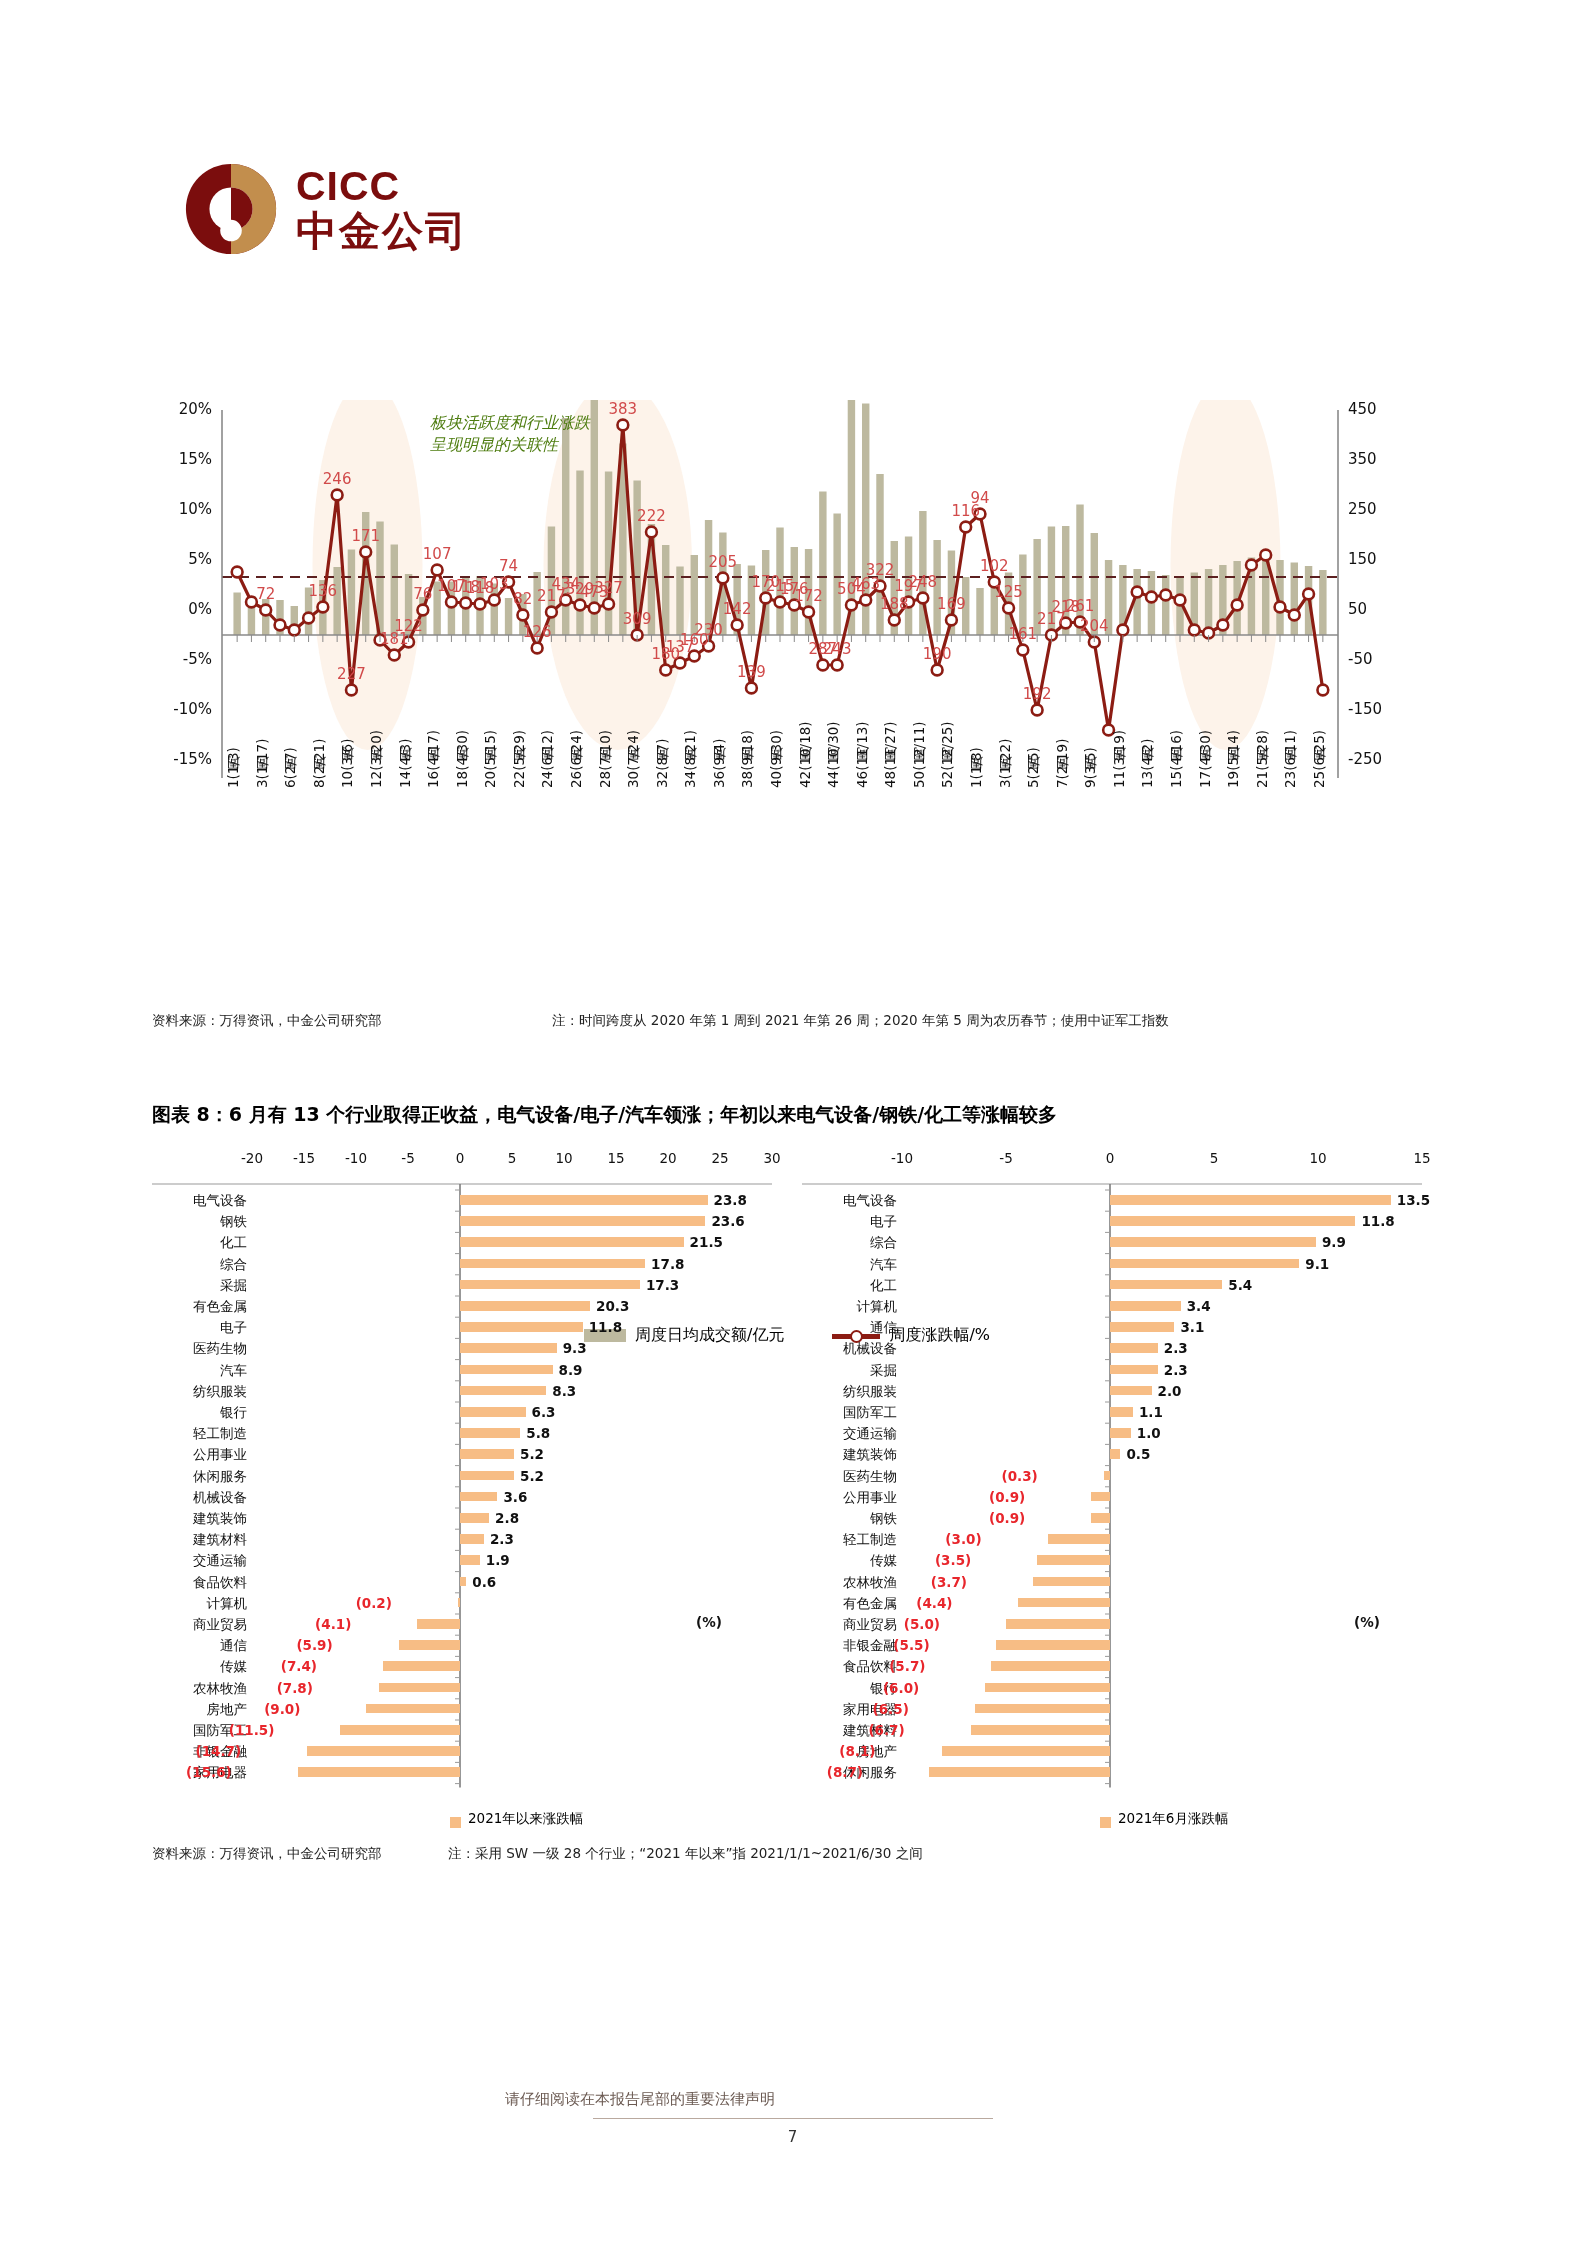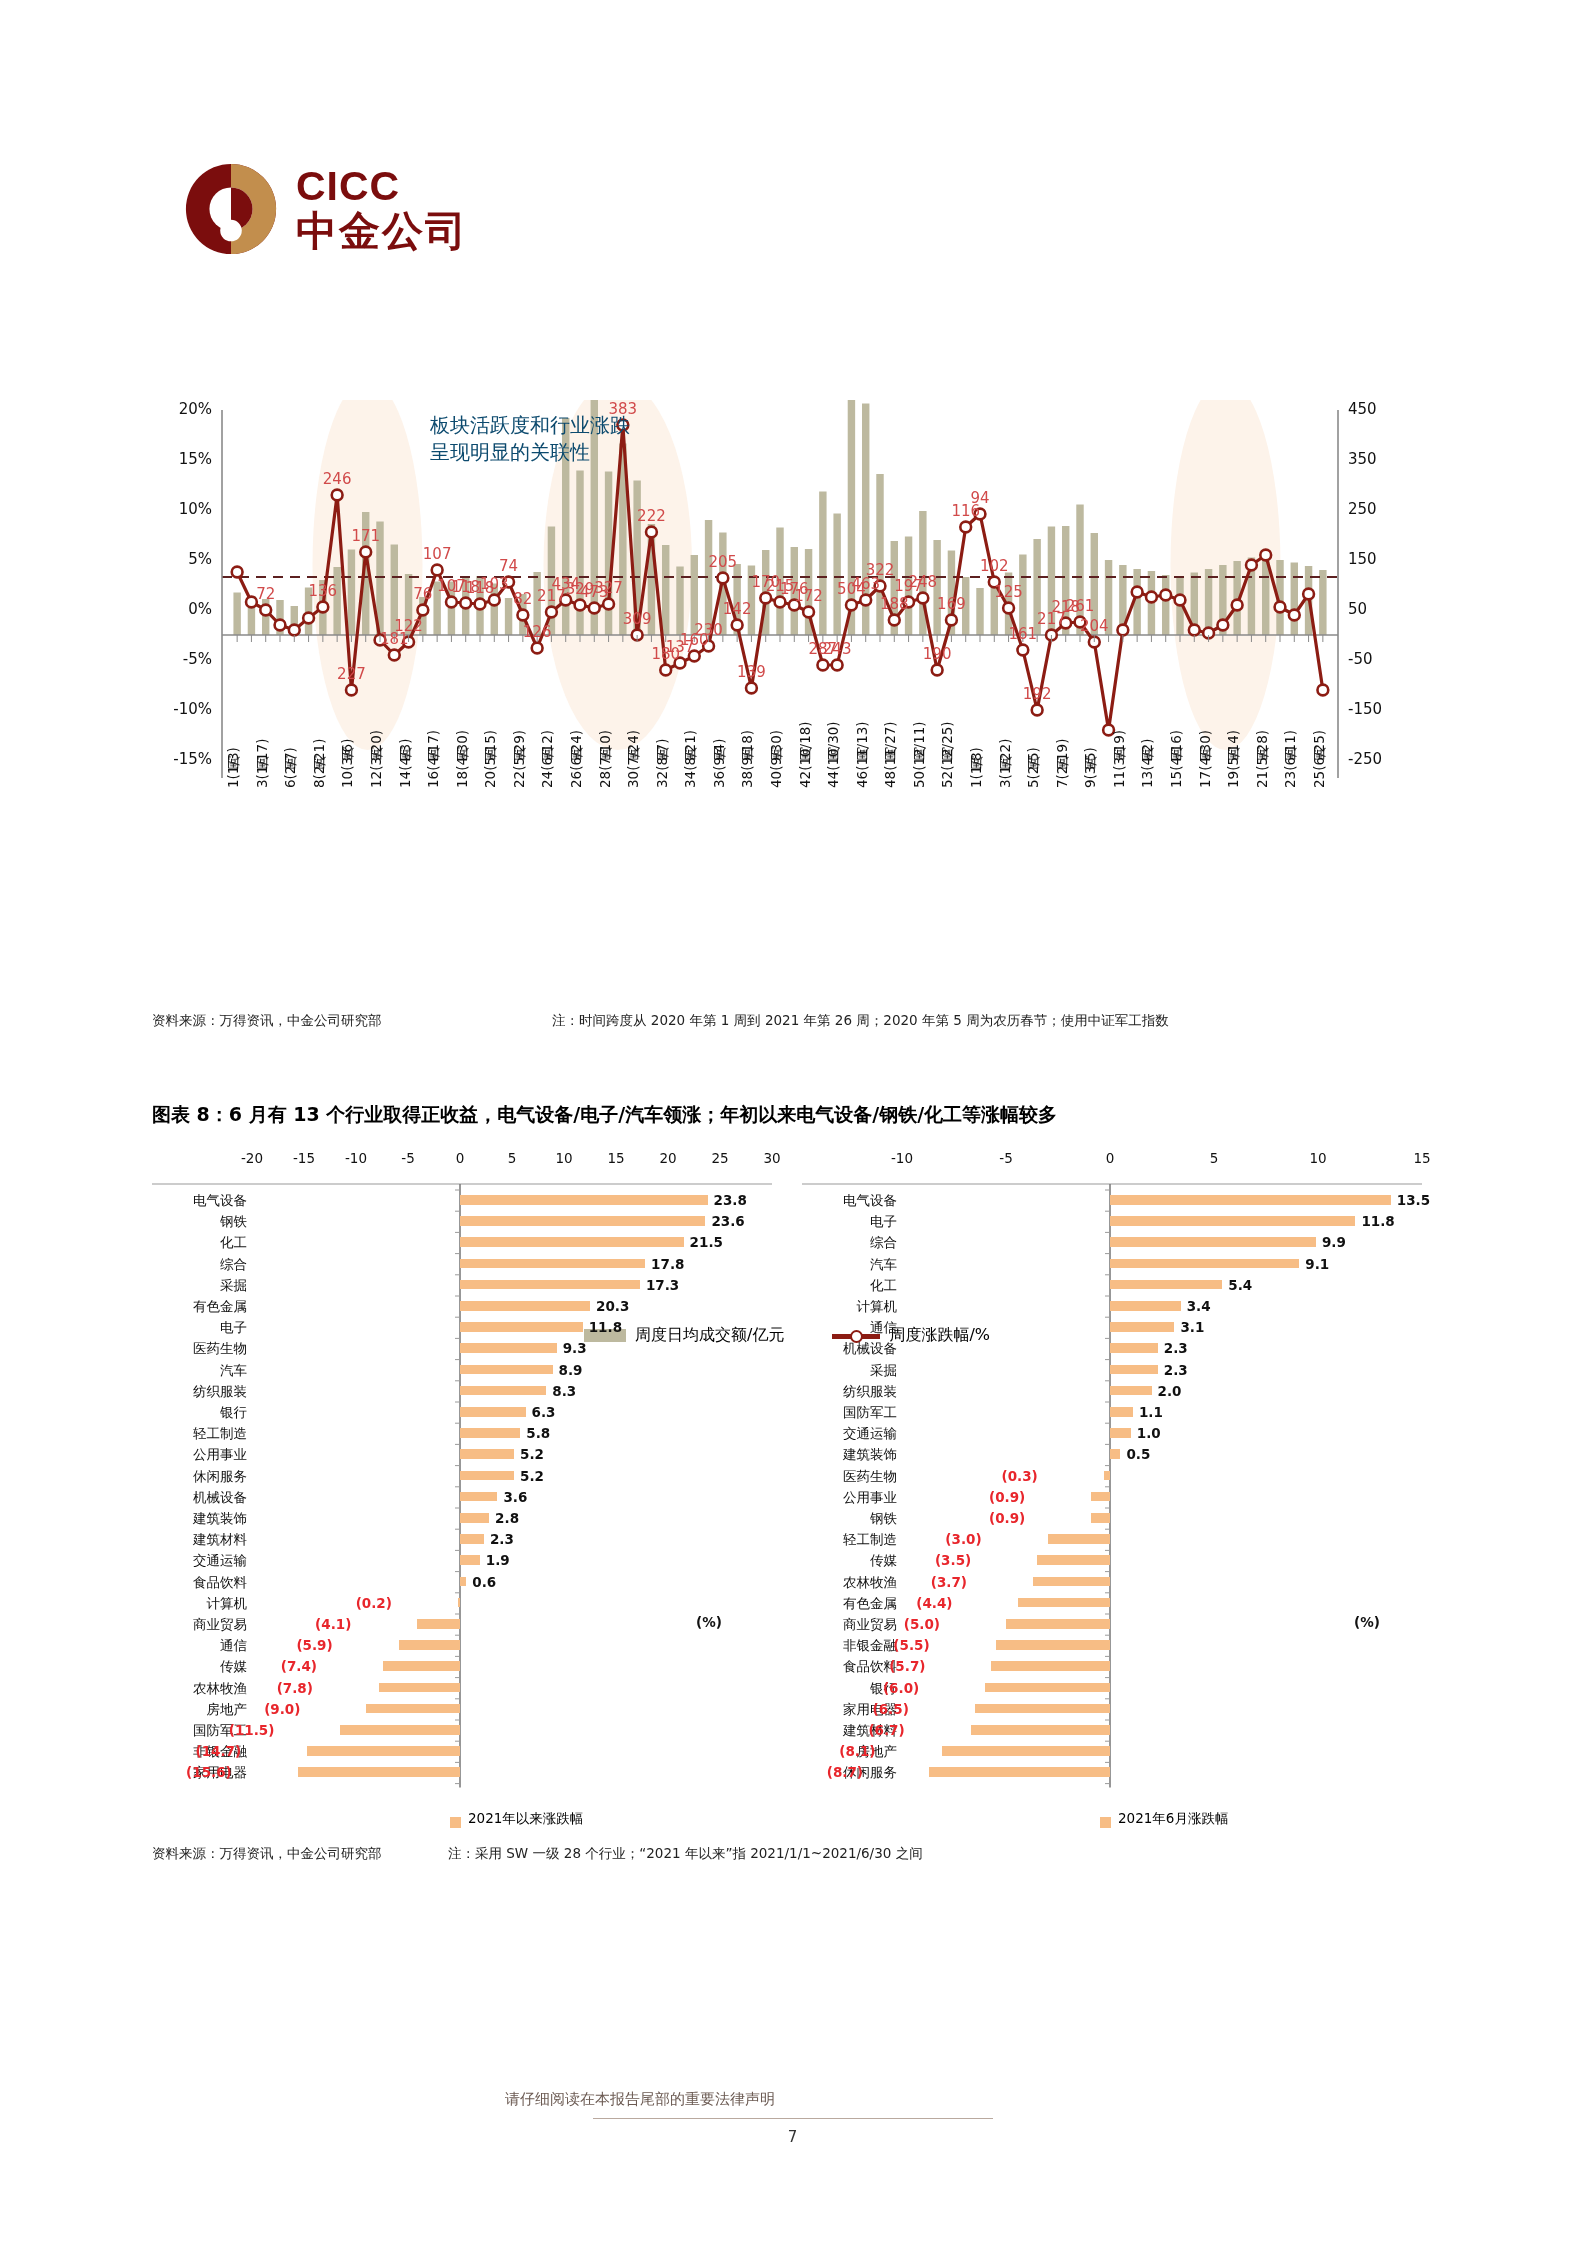--- a/index.html
+++ b/index.html
@@ -25,21 +25,21 @@
   #fig8-src{left:152px;top:1845px;}
   #fig8-note{left:448px;top:1845px;}
 
   
   #chart7{position:absolute;left:152px;top:400px;width:1270px;height:600px;}
   #c7-canvas-wrap{position:absolute;left:0;top:0;width:1270px;height:470px;}
   .axis-lab{position:absolute;font-size:15px;color:#111;font-family:"DejaVu Sans",sans-serif;text-align:right;}
   .axis-lab.r{text-align:left;}
   .xtick{position:absolute;font-size:13.5px;color:#111;font-family:"DejaVu Sans",sans-serif;
          writing-mode:vertical-rl;transform:rotate(180deg);white-space:nowrap;transform-origin:left top;}
-  .annot{position:absolute;font-size:20px;color:#0c4a6e;font-family:"DejaVu Sans",sans-serif;line-height:1.35;}
+  .annot{position:absolute;font-size:16px;color:#4d7c0f;font-family:"DejaVu Sans",sans-serif;line-height:1.35;font-style:italic;}
   .leg7{position:absolute;top:925px;left:0;width:1270px;display:flex;justify-content:center;gap:48px;align-items:center;font-size:16px;font-family:"DejaVu Sans",sans-serif;}
   .leg7 .sw-bar{display:inline-block;width:42px;height:13px;background:#bdb99f;margin-right:9px;vertical-align:middle;}
   .leg7 .sw-line{display:inline-block;width:48px;height:14px;position:relative;margin-right:9px;vertical-align:middle;}
   .leg7 .sw-line:before{content:"";position:absolute;left:0;top:5px;width:48px;height:5px;background:#8c1c13;}
   .leg7 .sw-line:after{content:"";position:absolute;left:18px;top:1px;width:9px;height:9px;border:2.5px solid #8c1c13;border-radius:50%;background:#fff;}
   .leg-item{display:flex;align-items:center;}
 
   
   #chart8{position:absolute;left:152px;top:1150px;width:1270px;height:700px;}
   .bpanel{position:absolute;top:0;width:620px;height:660px;}

